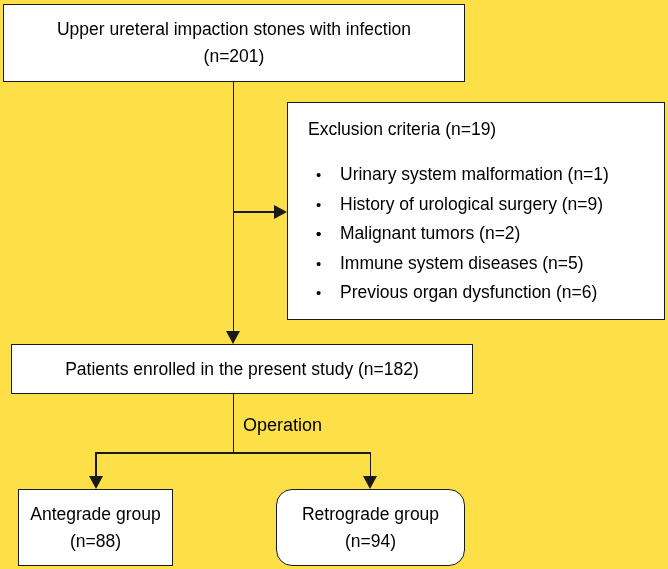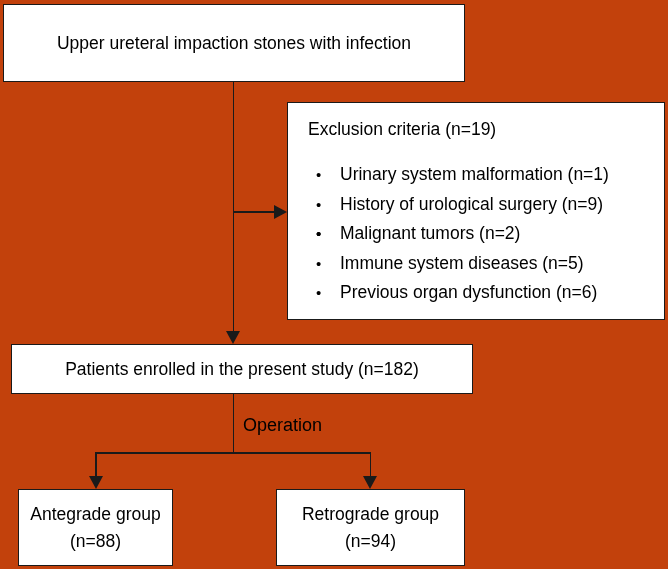--- a/index.html
+++ b/index.html
@@ -9,21 +9,21 @@
     background: #ffffff;
   }
   body {
     font-family: "Liberation Sans", sans-serif;
     color: #000000;
   }
   #diagram-canvas {
     position: relative;
     width: 668px;
     height: 569px;
-    background: #c2410c;
+    background: #fde047;
     overflow: hidden;
   }
 
   
   .node-box {
     position: absolute;
     box-sizing: border-box;
     border: 1.6px solid #1a1a1a;
     background: #ffffff;
     display: flex;
@@ -32,21 +32,21 @@
     justify-content: center;
     text-align: center;
     font-size: 17.5px;
     line-height: 27px;
     color: #000000;
   }
 
   #box-enrolled-source { left: 3px;   top: 4px;   width: 462px; height: 78px; }
   #box-enrolled-final  { left: 11px;   top: 344px; width: 462px; height: 50px; }
   #box-antegrade       { left: 18px;   top: 489px; width: 155px; height: 77px; }
-  #box-retrograde      { left: 276px; top: 489px; width: 189px; height: 77px; }
+  #box-retrograde      { left: 276px; top: 489px; width: 189px; height: 77px; border-radius: 16px; }
 
   #box-exclusion {
     position: absolute;
     box-sizing: border-box;
     left: 287px; top: 102px;
     width: 378px; height: 218px;
     border: 1.6px solid #1a1a1a;
     background: #ffffff;
     padding: 12px 10px 10px 20px;
     font-size: 17.5px;
@@ -133,20 +133,21 @@
     white-space: nowrap;
   }
 </style>
 </head>
 <body>
 
 <div id="diagram-canvas">
 
   <div class="node-box" id="box-enrolled-source">
     <span class="box-line">Upper ureteral impaction stones with infection</span>
+    <span class="box-line">(n=201)</span>
   </div>
 
   <div class="conn-v" id="stem-top"></div>
   <div class="arrow-down" id="arrowhead-enrolled"></div>
 
   <div class="conn-h" id="branch-exclusion-h"></div>
   <div class="arrow-right" id="arrowhead-exclusion"></div>
 
   <div id="box-exclusion">
     <span id="exclusion-heading">Exclusion criteria (n=19)</span>

